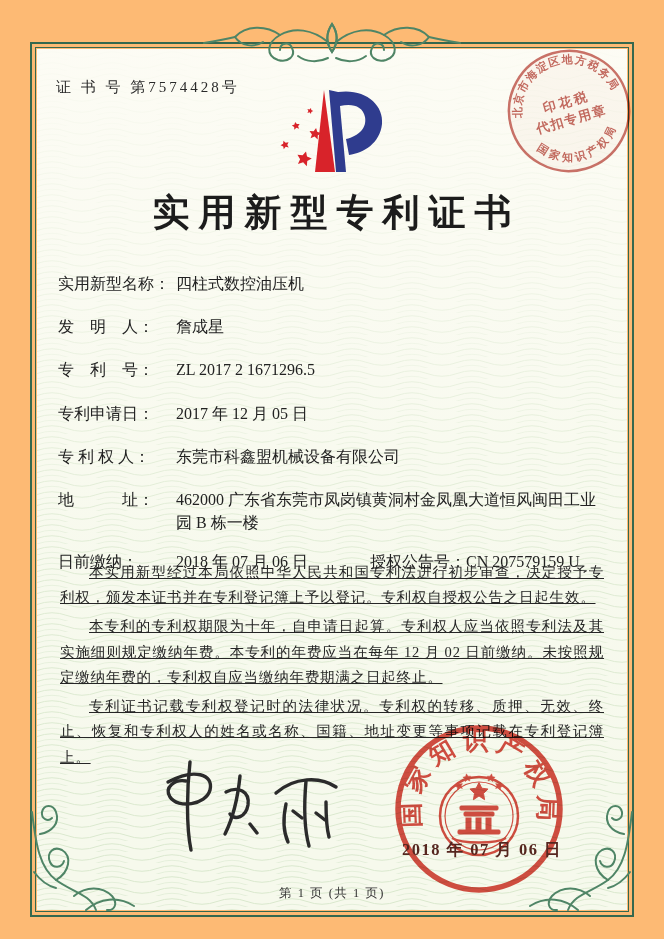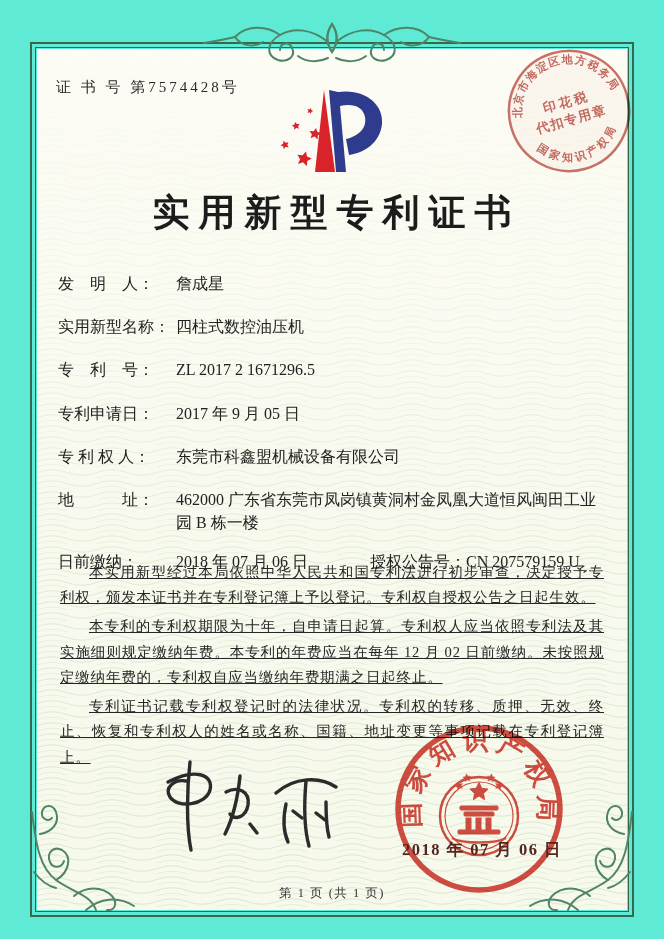--- a/index.html
+++ b/index.html
@@ -1,18 +1,18 @@
 <!DOCTYPE html>
 <html><head>
 <meta charset="utf-8">
 <style>
   html,body{margin:0;padding:0;}
   .page{
     position:relative;width:664px;height:939px;overflow:hidden;
-    background:#5eead4;
+    background:#fdba74;
     font-family:"Liberation Serif","DejaVu Serif",serif;
     color:#222;
   }
   
   .frame{position:absolute;left:30px;top:42px;width:600px;height:871px;border:2.5px solid #35684e;}
   .frame-inner{position:absolute;inset:3px;border:1px solid #35684e;}
   .waves{position:absolute;inset:1px;width:calc(100% - 2px);height:calc(100% - 2px);}
   .wave-fade{position:absolute;inset:1px;background:linear-gradient(180deg,rgba(253,252,245,.92) 0%,rgba(253,252,245,.55) 30%,rgba(253,252,245,.15) 60%,rgba(253,252,245,0) 100%);}
   
   .ornament-top{position:absolute;left:202px;top:16px;z-index:3;}
@@ -127,34 +127,34 @@
       <textPath href="#stampArcBottom" startOffset="50%" text-anchor="middle">国家知识产权局</textPath>
     </text>
     <text x="85" y="80" text-anchor="middle" font-size="13" letter-spacing="3" fill="#b8493f" font-weight="bold">印花税</text>
     <text x="85" y="98" text-anchor="middle" font-size="13" letter-spacing="1.5" fill="#b8493f" font-weight="bold">代扣专用章</text>
   </svg>
 
   <div class="title">实用新型专利证书</div>
 
   <div class="fields">
     <div class="field-row">
+      <span class="field-label">实用新型名称：</span>
+      <span class="field-value">四柱式数控油压机</span>
+    </div>
+    <div class="field-row">
       <span class="field-label">发　明　人：</span>
       <span class="field-value">詹成星</span>
     </div>
     <div class="field-row">
-      <span class="field-label">实用新型名称：</span>
-      <span class="field-value">四柱式数控油压机</span>
-    </div>
-    <div class="field-row">
       <span class="field-label">专　利　号：</span>
       <span class="field-value">ZL 2017 2 1671296.5</span>
     </div>
     <div class="field-row">
       <span class="field-label">专利申请日：</span>
-      <span class="field-value">2017 年 9 月 05 日</span>
+      <span class="field-value">2017 年 12 月 05 日</span>
     </div>
     <div class="field-row">
       <span class="field-label">专 利 权 人：</span>
       <span class="field-value">东莞市科鑫盟机械设备有限公司</span>
     </div>
     <div class="field-row" style="margin-bottom:16px;">
       <span class="field-label">地　　　址：</span>
       <span class="field-value">462000 广东省东莞市凤岗镇黄洞村金凤凰大道恒风闽田工业园 B 栋一楼</span>
     </div>
     <div class="field-row row-grant">

